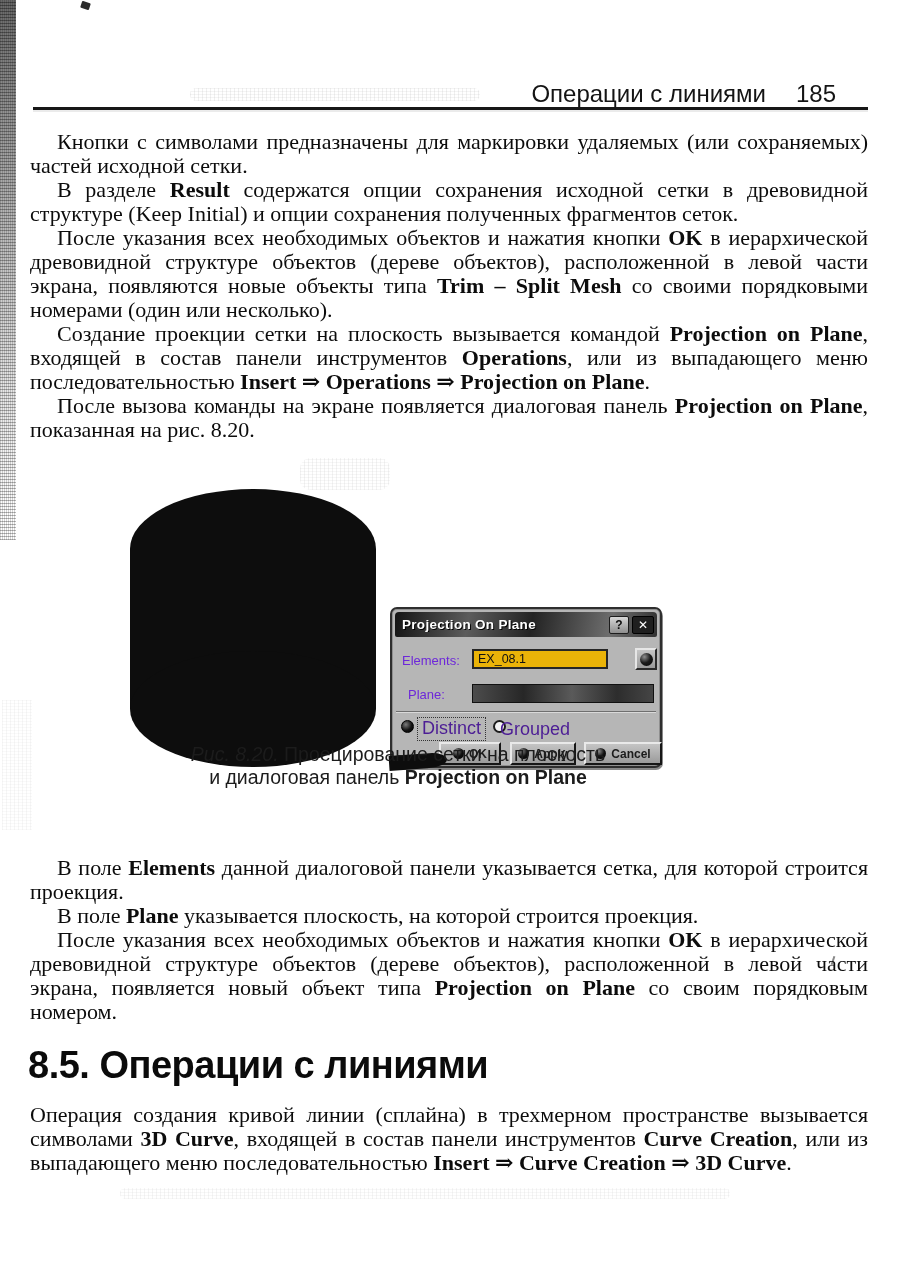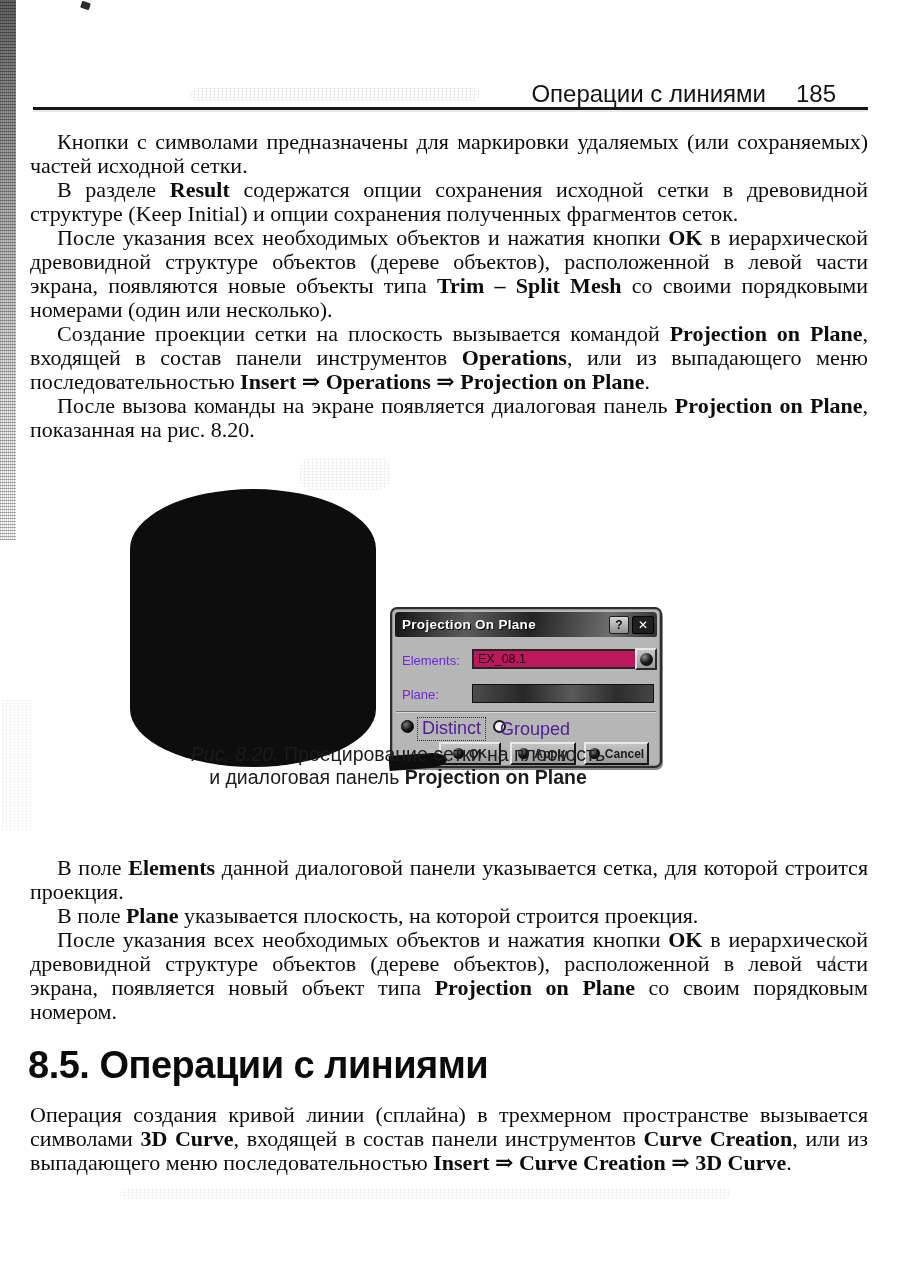--- a/index.html
+++ b/index.html
@@ -68,22 +68,22 @@
     display:flex;align-items:center;padding:0 3px 0 7px;box-sizing:border-box;
   }
   .dlg-title{flex:1;color:#fff;font-weight:bold;font-size:13.5px;letter-spacing:.3px;
     text-shadow:1px 1px 0 #000;white-space:nowrap;overflow:hidden;}
   .dlg-btn{width:20px;height:18px;display:flex;align-items:center;justify-content:center;
     font-weight:bold;font-size:12px;box-sizing:border-box;border-radius:2px;margin-left:3px;}
   .dlg-help{background:linear-gradient(#d6d6d6,#8e8e8e);border:1px solid #1c1c1c;color:#0c0c0c;}
   .dlg-close{background:#1f1f1f;border:1px solid #000;color:#fff;width:22px;}
   .dlg-label{position:absolute;font-size:13px;color:#6d28d9;}
   .dlg-input{
-    position:absolute;left:80px;top:40px;width:168px;height:20px;box-sizing:border-box;
-    background:#be185d;border:2px solid #262626;font-size:12.5px;color:#111;
+    position:absolute;left:80px;top:40px;width:136px;height:20px;box-sizing:border-box;
+    background:#eab308;border:2px solid #262626;font-size:12.5px;color:#111;
     display:flex;align-items:center;padding-left:4px;
   }
   .dlg-picker{
     position:absolute;left:243px;top:39px;width:22px;height:22px;box-sizing:border-box;
     background:linear-gradient(#c6c6c6,#9a9a9a);
     border-top:2px solid #e6e6e6;border-left:2px solid #e6e6e6;
     border-right:2px solid #2a2a2a;border-bottom:2px solid #2a2a2a;
     display:flex;align-items:center;justify-content:center;
   }
   .sphere{width:13px;height:13px;border-radius:50%;
@@ -105,21 +105,21 @@
   .dlg-push{
     position:absolute;top:133px;height:23px;box-sizing:border-box;
     background:linear-gradient(#c4c4c4,#9b9b9b);
     border-top:2px solid #e9e9e9;border-left:2px solid #e9e9e9;
     border-right:2px solid #161616;border-bottom:2px solid #161616;
     display:flex;align-items:center;justify-content:center;gap:5px;
     font-size:12px;font-weight:bold;color:#1c1c1c;
   }
   #btn-ok{left:47px;width:62px;}
   #btn-apply{left:118px;width:66px;}
-  #btn-cancel{left:192px;width:65px;}
+  #btn-cancel{left:192px;width:78px;}
   .btn-dot{width:11px;height:11px;border-radius:50%;flex:0 0 auto;
     background:radial-gradient(circle at 35% 30%, #8a8a8a 0%, #111 50%, #000 100%);}
   .dlg-blob{position:absolute;left:-3px;bottom:-3px;width:58px;height:15px;background:#0d0d0d;
     border-radius:0 60% 70% 0 / 0 100% 100% 0;transform:rotate(-4deg);}
 
   
   #caption{
     position:absolute;top:743px;left:138px;width:520px;text-align:center;
     font-family:"Liberation Sans","DejaVu Sans",sans-serif;font-size:19.5px;line-height:23px;color:#1c1c1c;
   }
@@ -169,21 +169,21 @@
       <span class="dlg-btn dlg-help">?</span>
       <span class="dlg-btn dlg-close">✕</span>
     </div>
 
     <span class="dlg-label" style="left:10px;top:44px;">Elements:</span>
     <div class="dlg-input">EX_08.1</div>
     <div class="dlg-picker">
       <span class="sphere"></span>
     </div>
 
-    <span class="dlg-label" style="left:10px;top:78px;">Plane:</span>
+    <span class="dlg-label" style="left:16px;top:78px;">Plane:</span>
     <div class="plane-field"></div>
 
     <div class="dlg-sep"></div>
 
     <span class="radio on"></span>
     <span class="radio-label focus">Distinct</span>
     <span class="radio off"></span>
     <span class="radio-label plain">Grouped</span>
 
     <div class="dlg-push" id="btn-ok">

